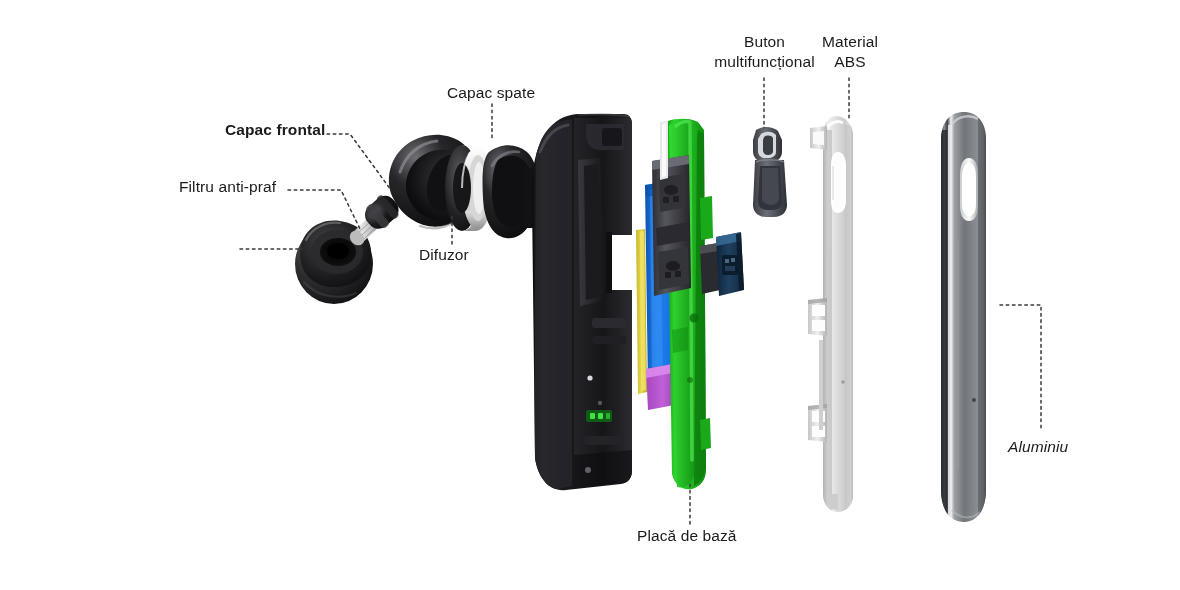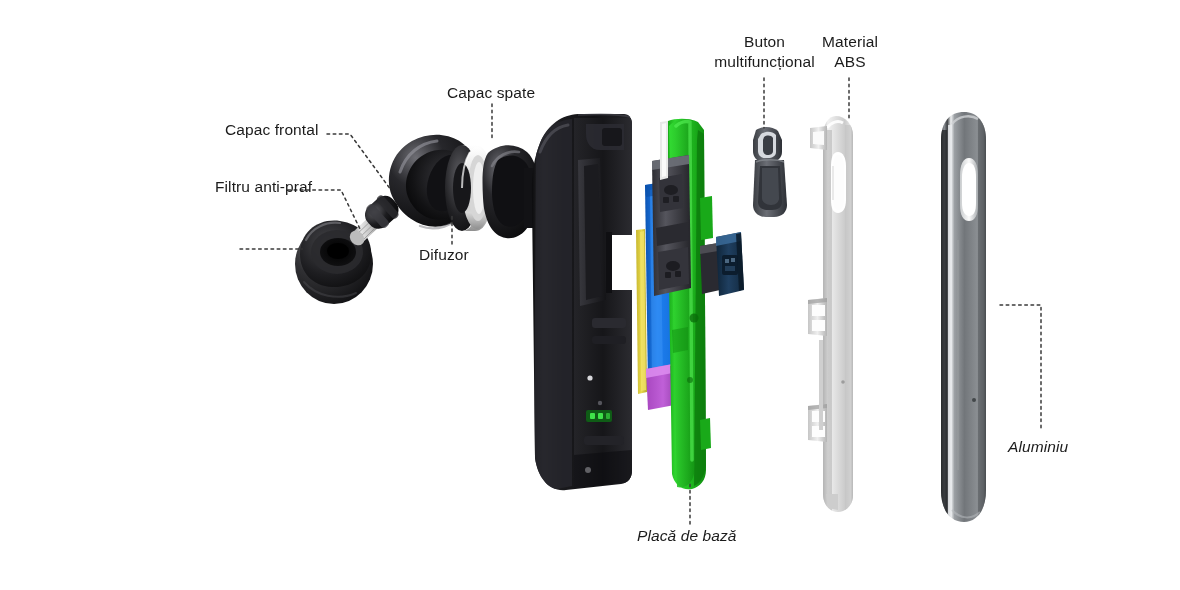--- a/index.html
+++ b/index.html
@@ -468,31 +468,31 @@
       <polyline points="452,244 452,215"></polyline>
       <polyline points="492,104 492,141"></polyline>
       <polyline points="764,78 764,128"></polyline>
       <polyline points="849,78 849,118"></polyline>
       <polyline points="690,524 690,484"></polyline>
       <polyline points="1000,305 1041,305 1041,431"></polyline>
     </g>
   </svg>
 
 
-  <div class="lbl" style="left:179px; top:177px;margin-left:36px;">Filtru anti-praf</div>
-
-  <div class="lbl" style="left:225px; top:120px;">Capac frontal</div>
+  <div class="lbl" style="left:179px; top:177px;">Filtru anti-praf</div>
+
+  <div class="lbl" style="left:225px; top:120px;font-weight:bold;">Capac frontal</div>
 
   <div class="lbl" style="left:419px; top:245px;">Difuzor</div>
 
   <div class="lbl" style="left:447px; top:83px;">Capac spate</div>
 
   <div class="lbl ctr" style="left:804px; top:32px; width:92px;">Material
 ABS</div>
 
   <div class="lbl ctr" style="left:692px; top:32px; width:145px;">Buton
 multifuncțional</div>
 
-  <div class="lbl" style="left:637px; top:526px;font-style:italic;">Placă de bază</div>
+  <div class="lbl" style="left:637px; top:526px;">Placă de bază</div>
 
   <div class="lbl" style="left:1008px; top:437px;font-style:italic;">Aluminiu</div>
 
 </div>
 
 </body></html>

